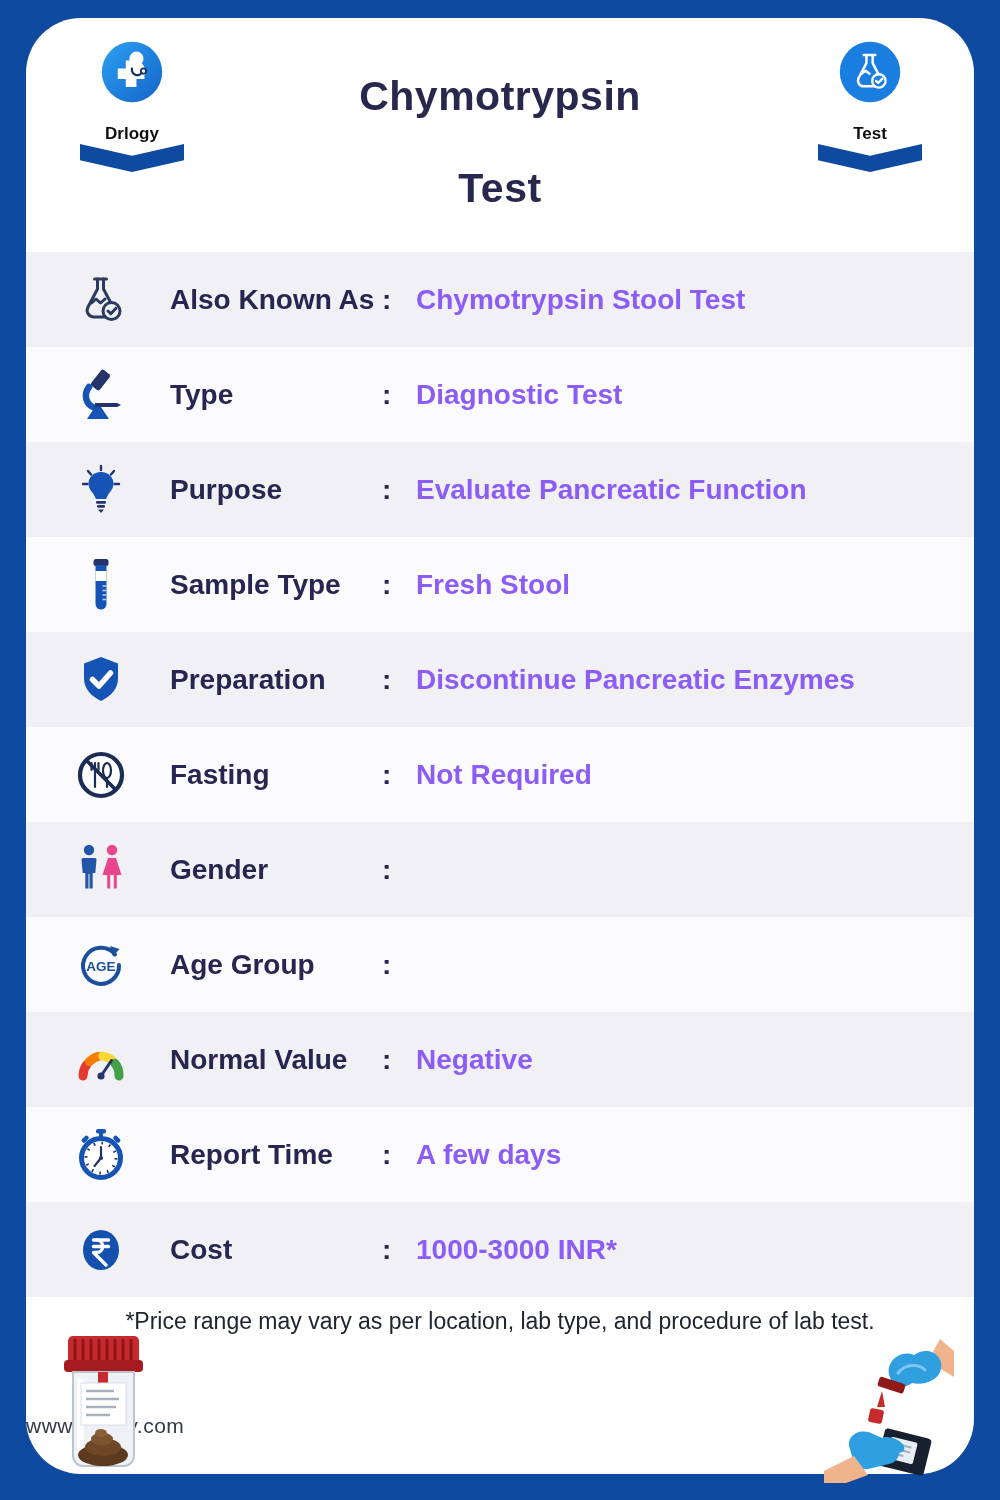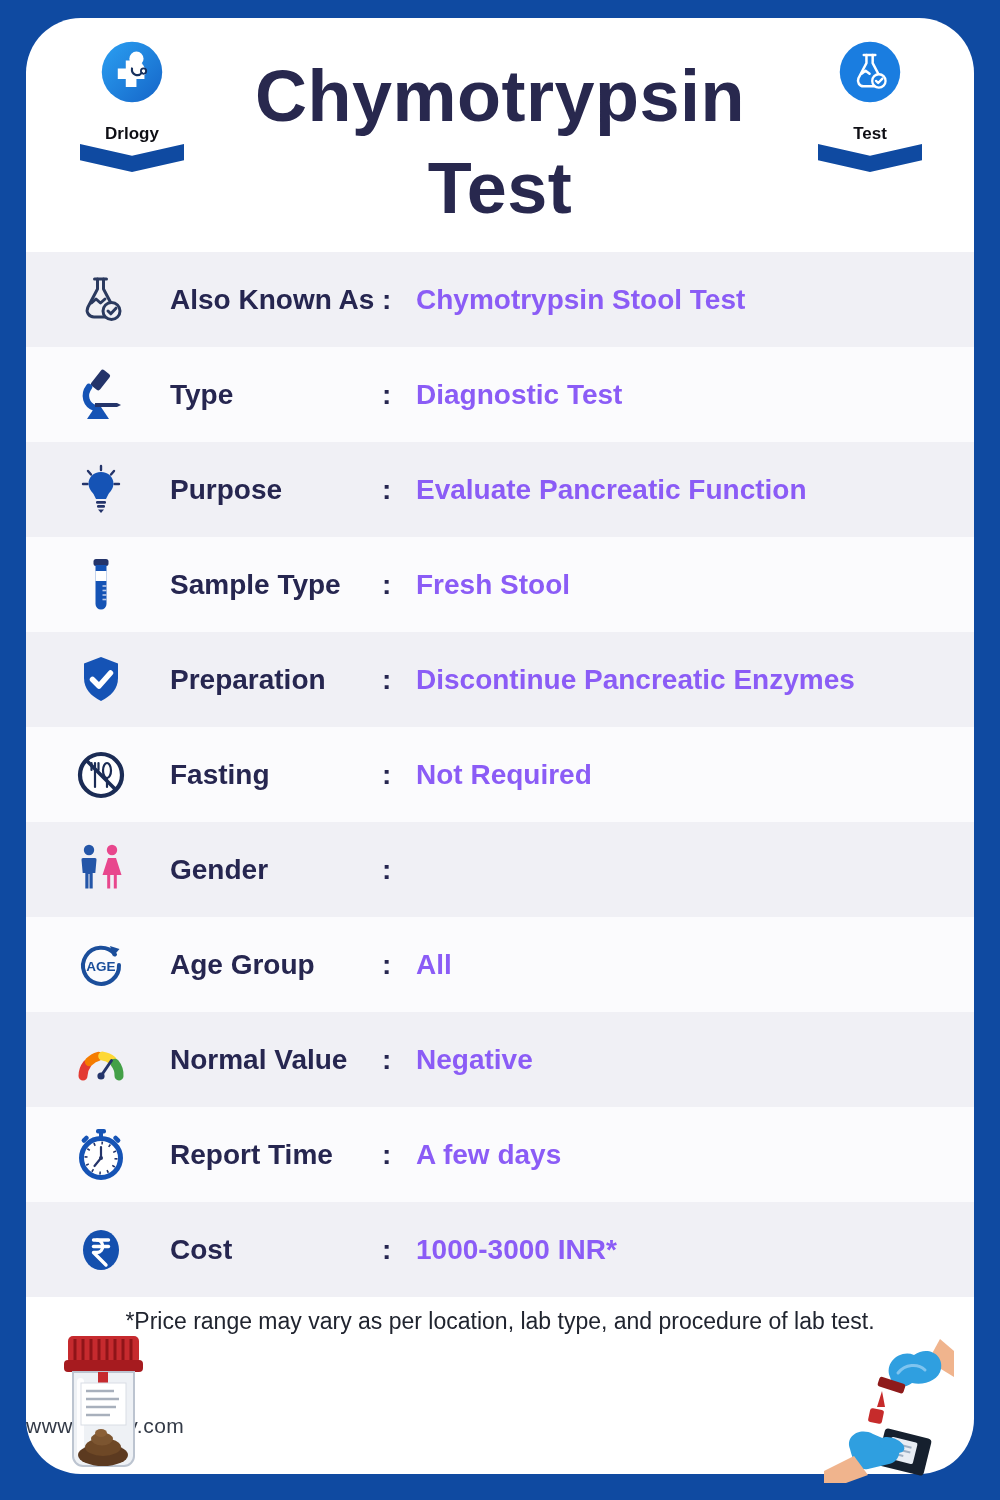--- a/index.html
+++ b/index.html
@@ -33,21 +33,21 @@
     z-index:1;
   }
   .badge-logo { position:absolute; top:12px; left:20px; width:64px; height:64px; z-index:3; }
   .badge-label {
     position:absolute; top:96px; left:0; width:104px; text-align:center;
     font-size:17px; font-weight:bold; color:#0E0E14; z-index:3;
   }
   
   .title {
     position:absolute; top:50px; left:26px; width:948px;
-    text-align:center; font-size:72px; line-height:92px; font-weight:bold;
+    text-align:center; font-size:41px; line-height:92px; font-weight:bold;
     color:#28284E; letter-spacing:0.5px; z-index:2;
   }
   
   .rows { position:absolute; top:252px; left:26px; width:948px; }
   .row { display:flex; align-items:center; height:95px; }
   .row:nth-child(odd)  { background:#F0F0F5; }
   .row:nth-child(even) { background:#FBFBFD; }
   .icon-cell {
     width:58px; height:62px; margin-left:46px; flex:none;
     display:flex; align-items:center; justify-content:center;
@@ -233,21 +233,20 @@
   <div class="row">
     <div class="icon-cell">
       <svg width="52" height="52" viewBox="0 0 52 52">
         <path d="M 40 15.5 A 18 18 0 1 0 44 26" fill="none" stroke="#1B4E9B" stroke-width="4" stroke-linecap="round"></path>
         <path d="M35 7 l9.5 3 -6.5 7.5 z" fill="#1B4E9B"></path>
         <text x="26" y="31.5" text-anchor="middle" font-size="13.5" font-weight="bold" fill="#1B4E9B" font-family="Liberation Sans, sans-serif">AGE</text>
       </svg>
     </div>
     <div class="row-label">Age Group</div>
     <div class="row-sep">:</div>
-    <div class="row-value">All</div>
   </div>
 
   <div class="row">
     <div class="icon-cell">
       <svg width="54" height="46" viewBox="0 0 54 46">
         <g fill="none" stroke-width="9" stroke-linecap="round">
           <path d="M9 39 A 19 19 0 0 1 13 27.2" stroke="#E33A32"></path>
           <path d="M15.3 24.7 A 19 19 0 0 1 24.5 19.3" stroke="#F57C00"></path>
           <path d="M28.7 19.1 A 19 19 0 0 1 38.2 23.4" stroke="#FDD835"></path>
           <path d="M40.8 26.2 A 19 19 0 0 1 45 39" stroke="#43A047"></path>

